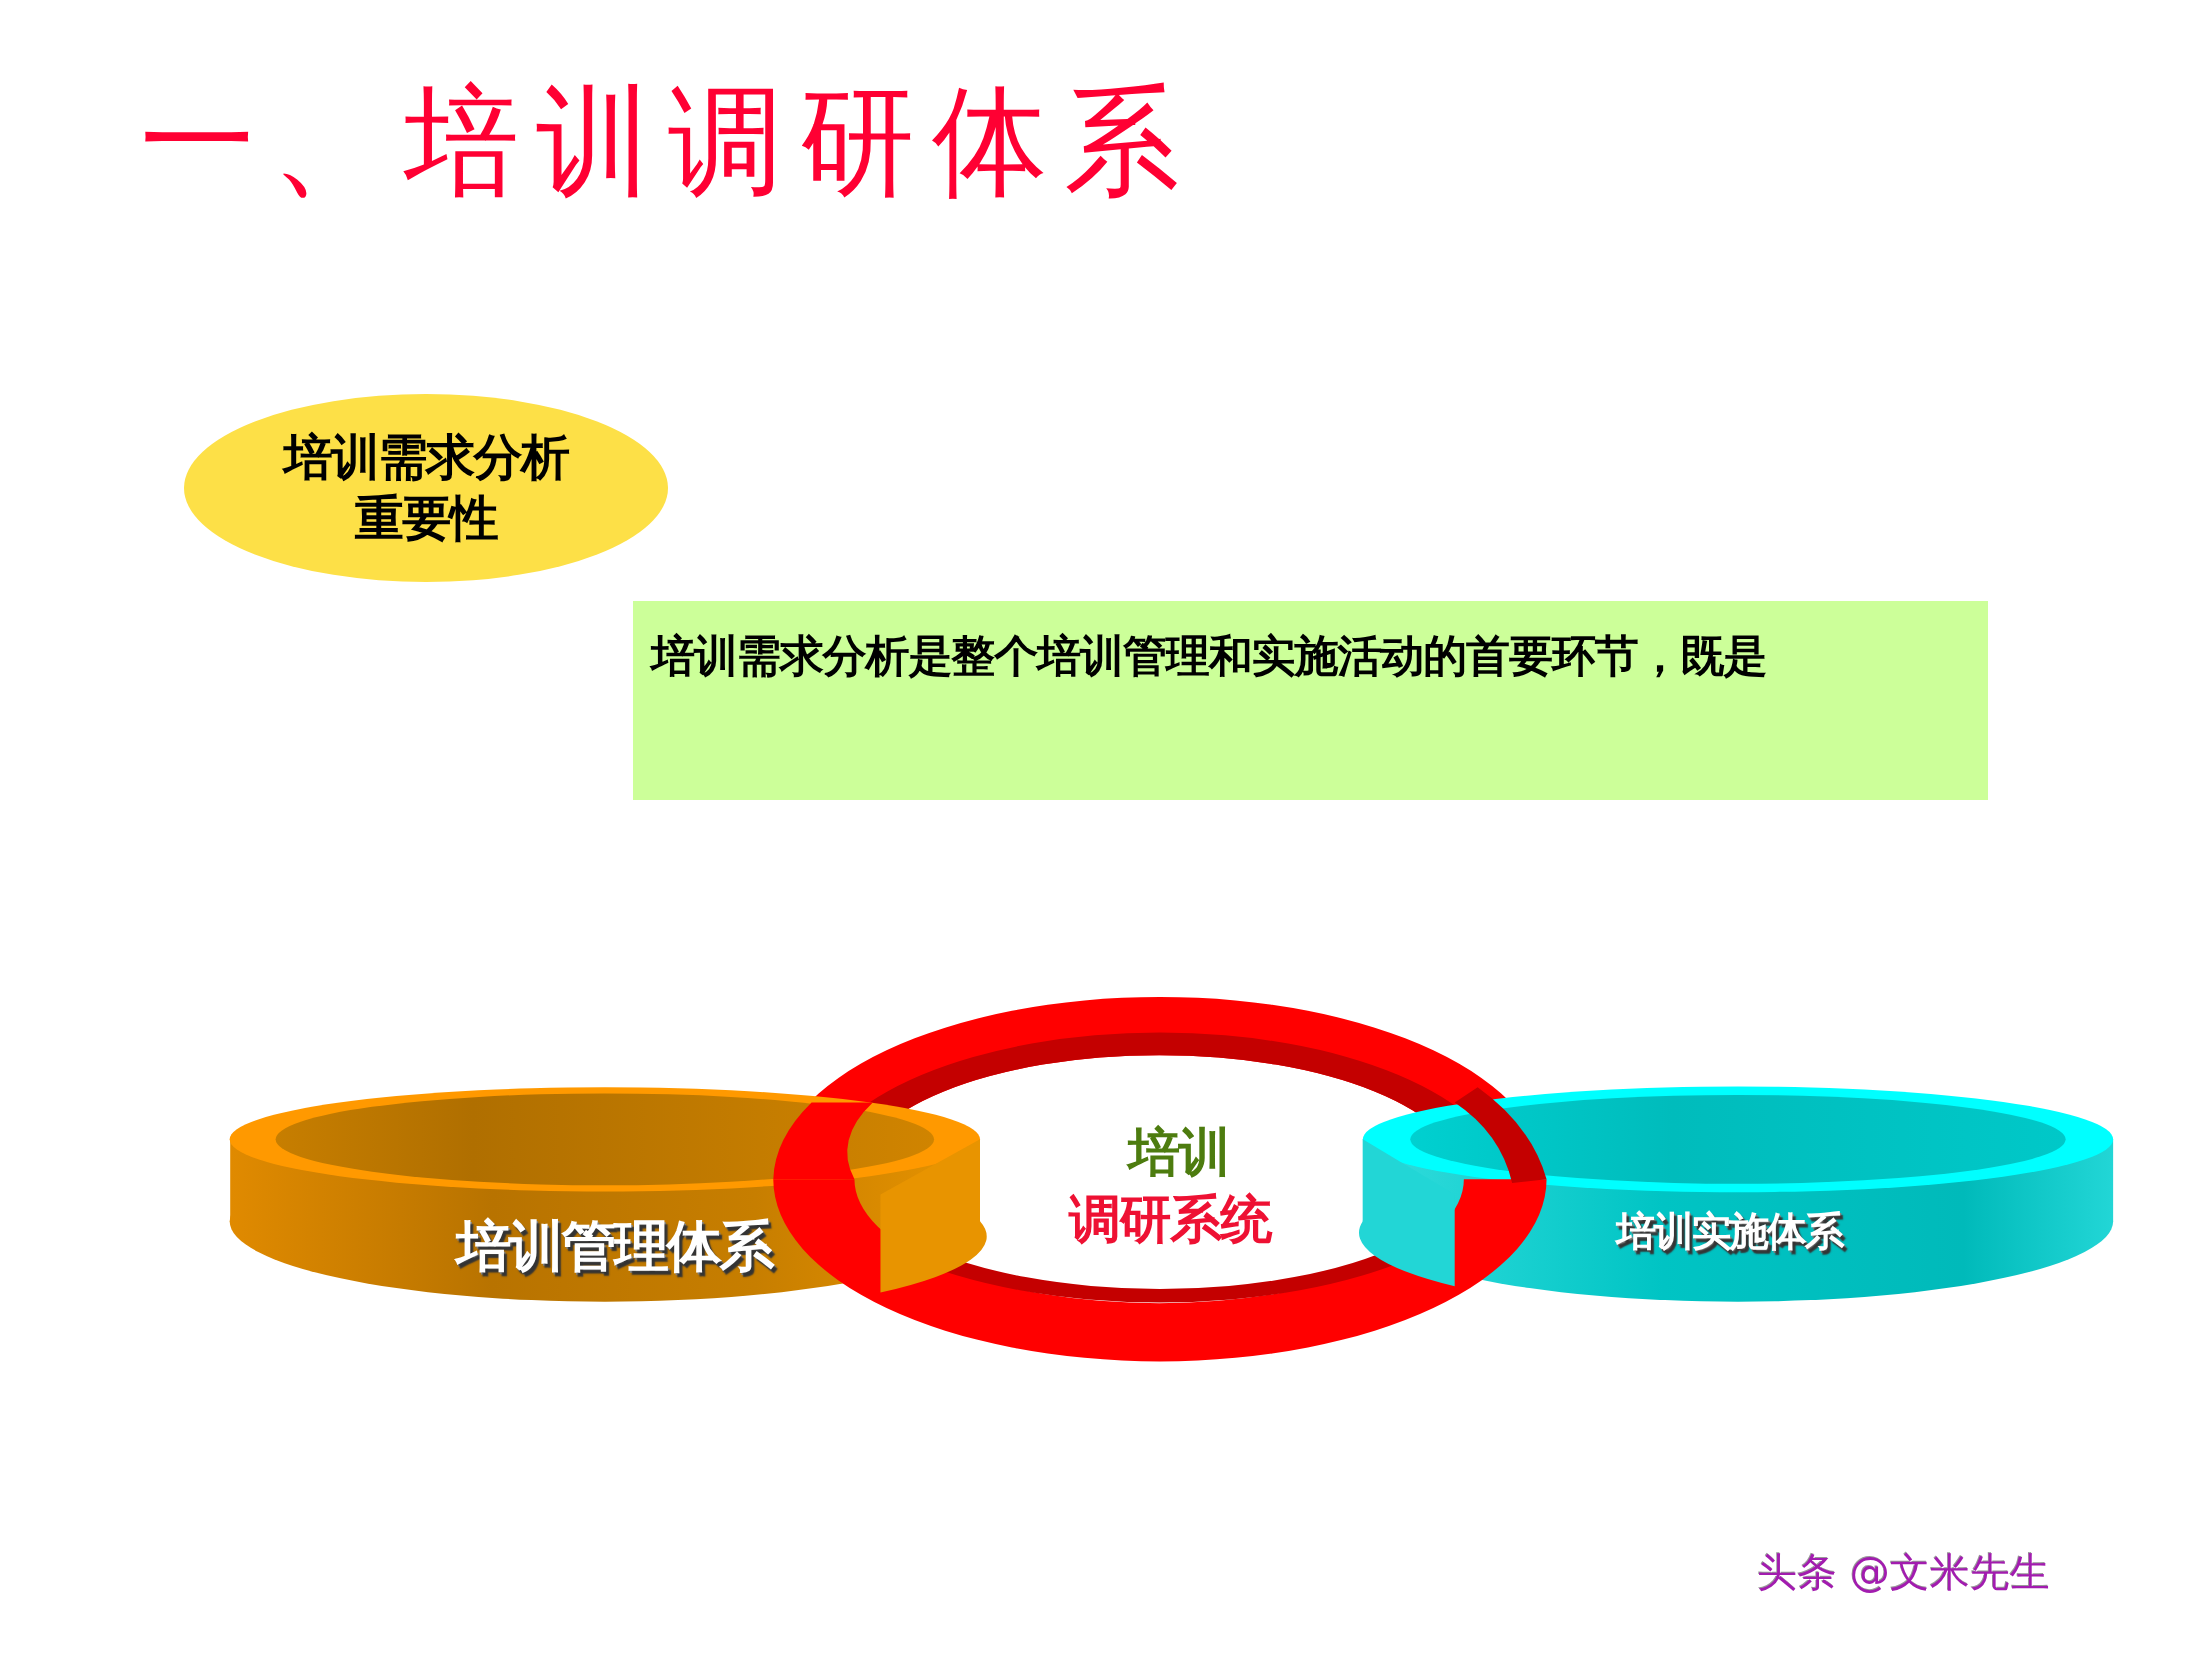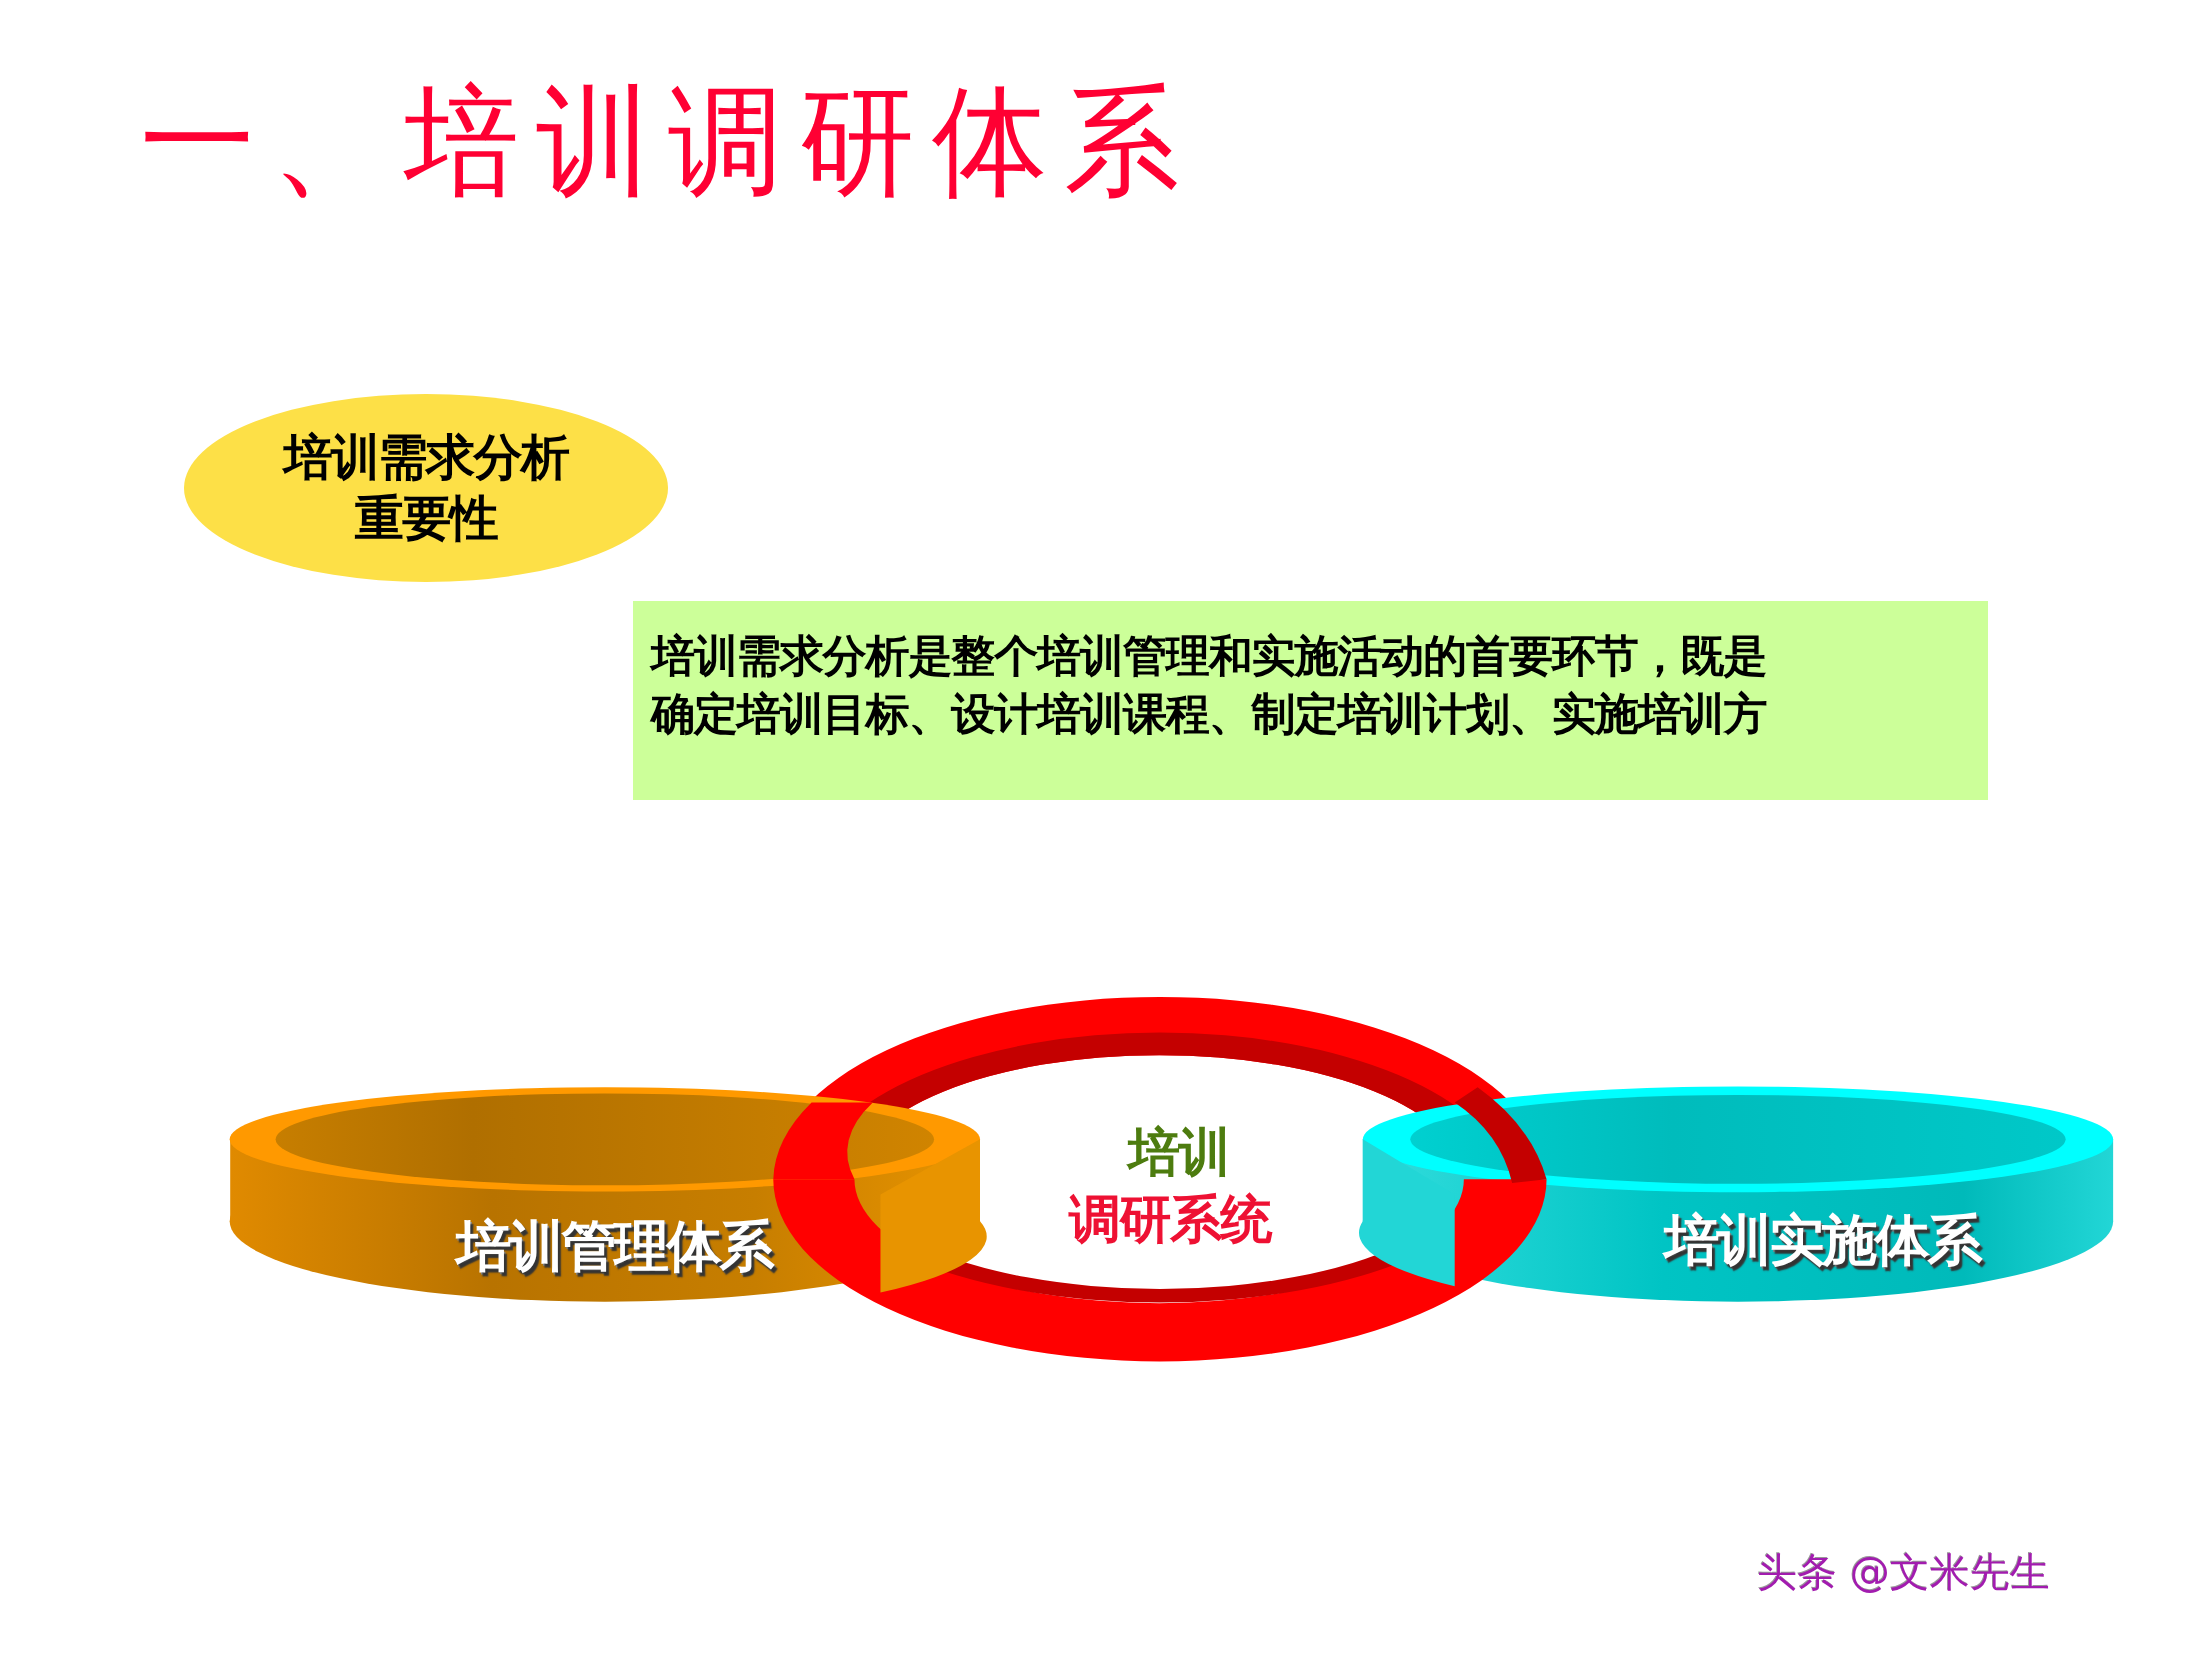--- a/index.html
+++ b/index.html
@@ -6,38 +6,37 @@
   body { width:2205px; height:1654px; position:relative; overflow:hidden; font-family:"DejaVu Sans", sans-serif; }
   .abs { position:absolute; }
   #title { left:140px; top:73px; height:130px; font-family:"DejaVu Serif", serif; font-size:115px; line-height:130px; color:#ff0033; letter-spacing:17px; white-space:nowrap; transform:scaleY(1.05); transform-origin:left top; }
   #ellipse { left:184px; top:394px; width:484px; height:188px; border-radius:50%; background:#fde047; display:flex; flex-direction:column; align-items:center; justify-content:center; }
   #ellipse span { display:block; font-family:"DejaVu Sans", sans-serif; font-weight:bold; font-size:49px; line-height:61px; color:#000; letter-spacing:-1.5px; }
   #desc { left:633px; top:601px; width:1355px; height:199px; background:#ccff99; box-sizing:border-box; padding:26px 0 0 18px; }
   #desc p { margin:0; font-weight:bold; font-size:44px; line-height:58px; color:#000; letter-spacing:-1.1px; white-space:nowrap; }
   svg#rings { left:0; top:980px; }
   .ring-label { font-weight:bold; white-space:nowrap; }
   #lbl-left { left:456px; top:1210px; font-size:55px; color:#fff; text-shadow:3.1px 3.8px 1.5px #333, 1.5px 2.3px 0 #888; letter-spacing:-2.3px; }
-  #lbl-right { left:1616px; top:1204px; font-size:55px; color:#fff; text-shadow:3.1px 3.8px 1.5px #333, 1.5px 2.3px 0 #888; letter-spacing:-2.3px;margin-left:48px; }
+  #lbl-right { left:1616px; top:1204px; font-size:40px; color:#fff; text-shadow:3.1px 3.8px 1.5px #333, 1.5px 2.3px 0 #888; letter-spacing:-2.3px; }
   #lbl-center1 { left:1128px; top:1118px; font-size:52px; color:#4d7c0f; letter-spacing:-1.5px; }
   #lbl-center2 { left:1069px; top:1185px; font-size:52px; color:#ee1133; letter-spacing:-1.5px; }
   #watermark { left:1757px; top:1545px; font-size:40px; color:#a21caf; white-space:nowrap; text-shadow:0.8px 0.8px 0 #fff, -0.8px -0.8px 0 #999; }
 </style>
 </head>
 <body>
 
 <div id="title" class="abs">一、培训调研体系</div>
 
 <div id="ellipse" class="abs">
   <span>培训需求分析</span>
   <span>重要性</span>
 </div>
 
 <div id="desc" class="abs">
   <p>培训需求分析是整个培训管理和实施活动的首要环节，既是</p>
-  <p>确定培训目标、设计培训课程、制定培训计划、实施培训方</p>
 </div>
 
 <svg id="rings" class="abs" width="2205" height="383" viewBox="0 1280 2880 500">
   <defs>
     <linearGradient id="orangeSide" x1="0" x2="1" y1="0" y2="0">
       <stop offset="0" stop-color="#e08a00"></stop>
       <stop offset="0.35" stop-color="#b87300"></stop>
       <stop offset="0.7" stop-color="#c77e00"></stop>
       <stop offset="1" stop-color="#e89400"></stop>
     </linearGradient>

